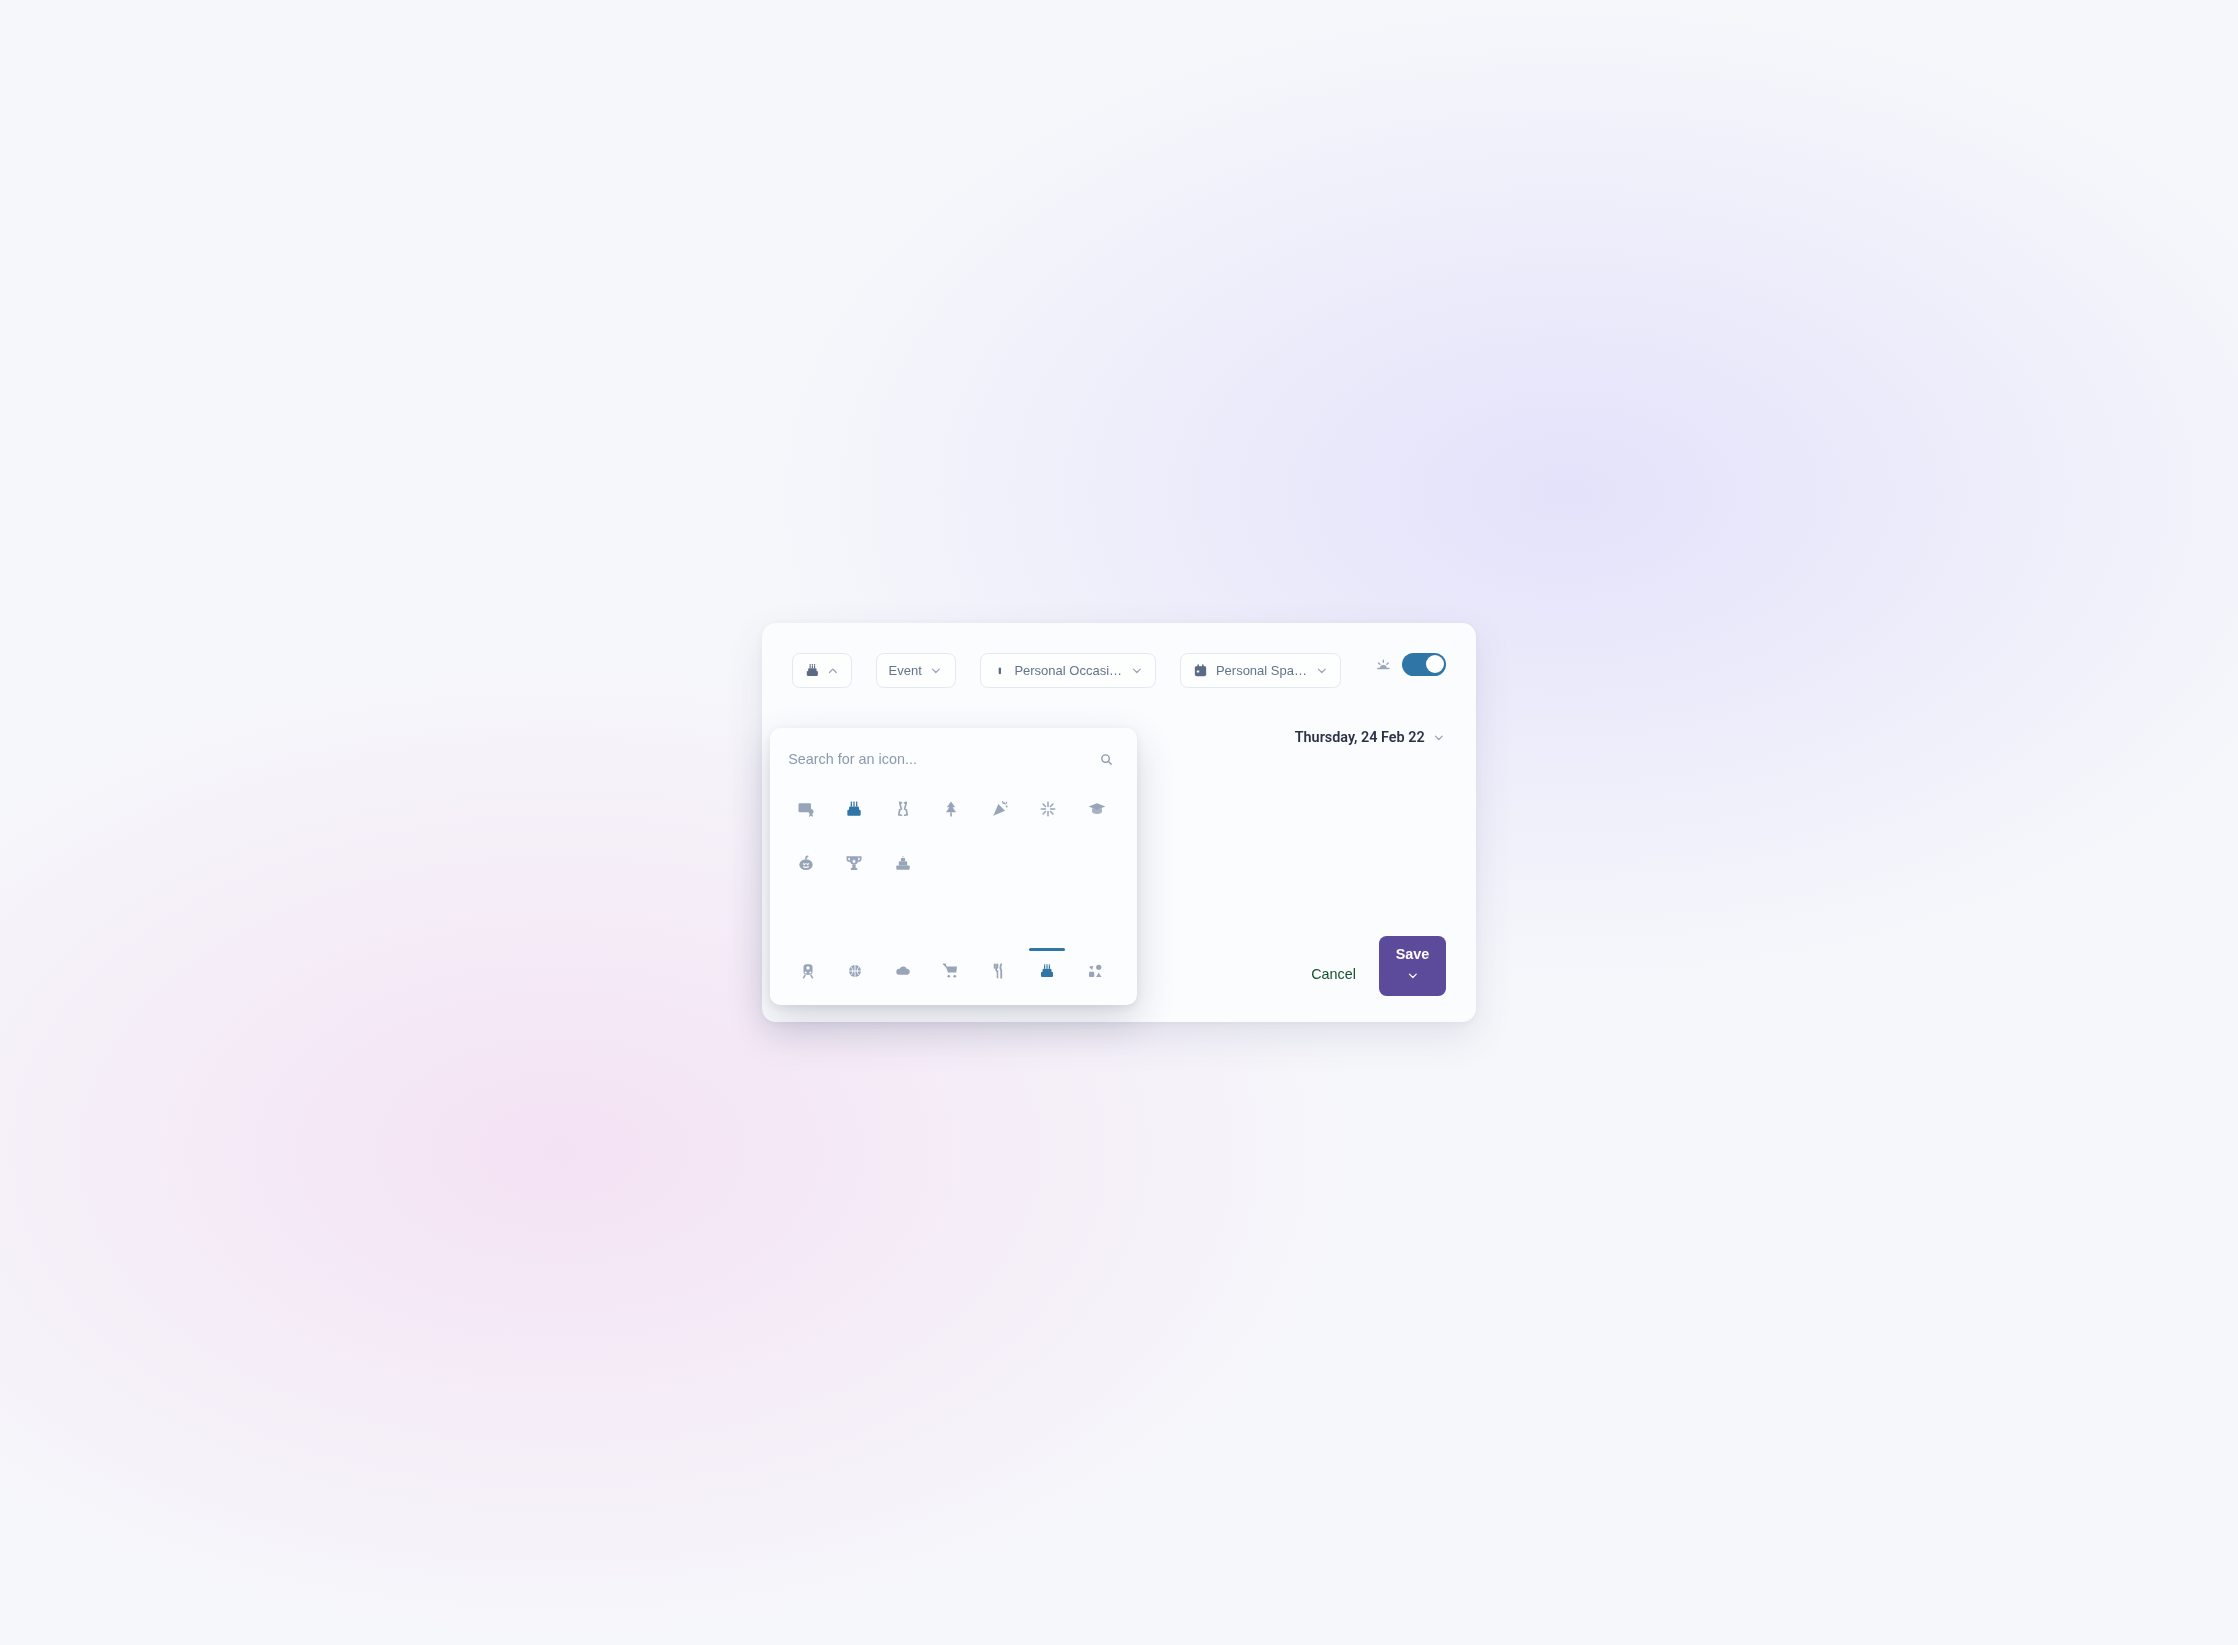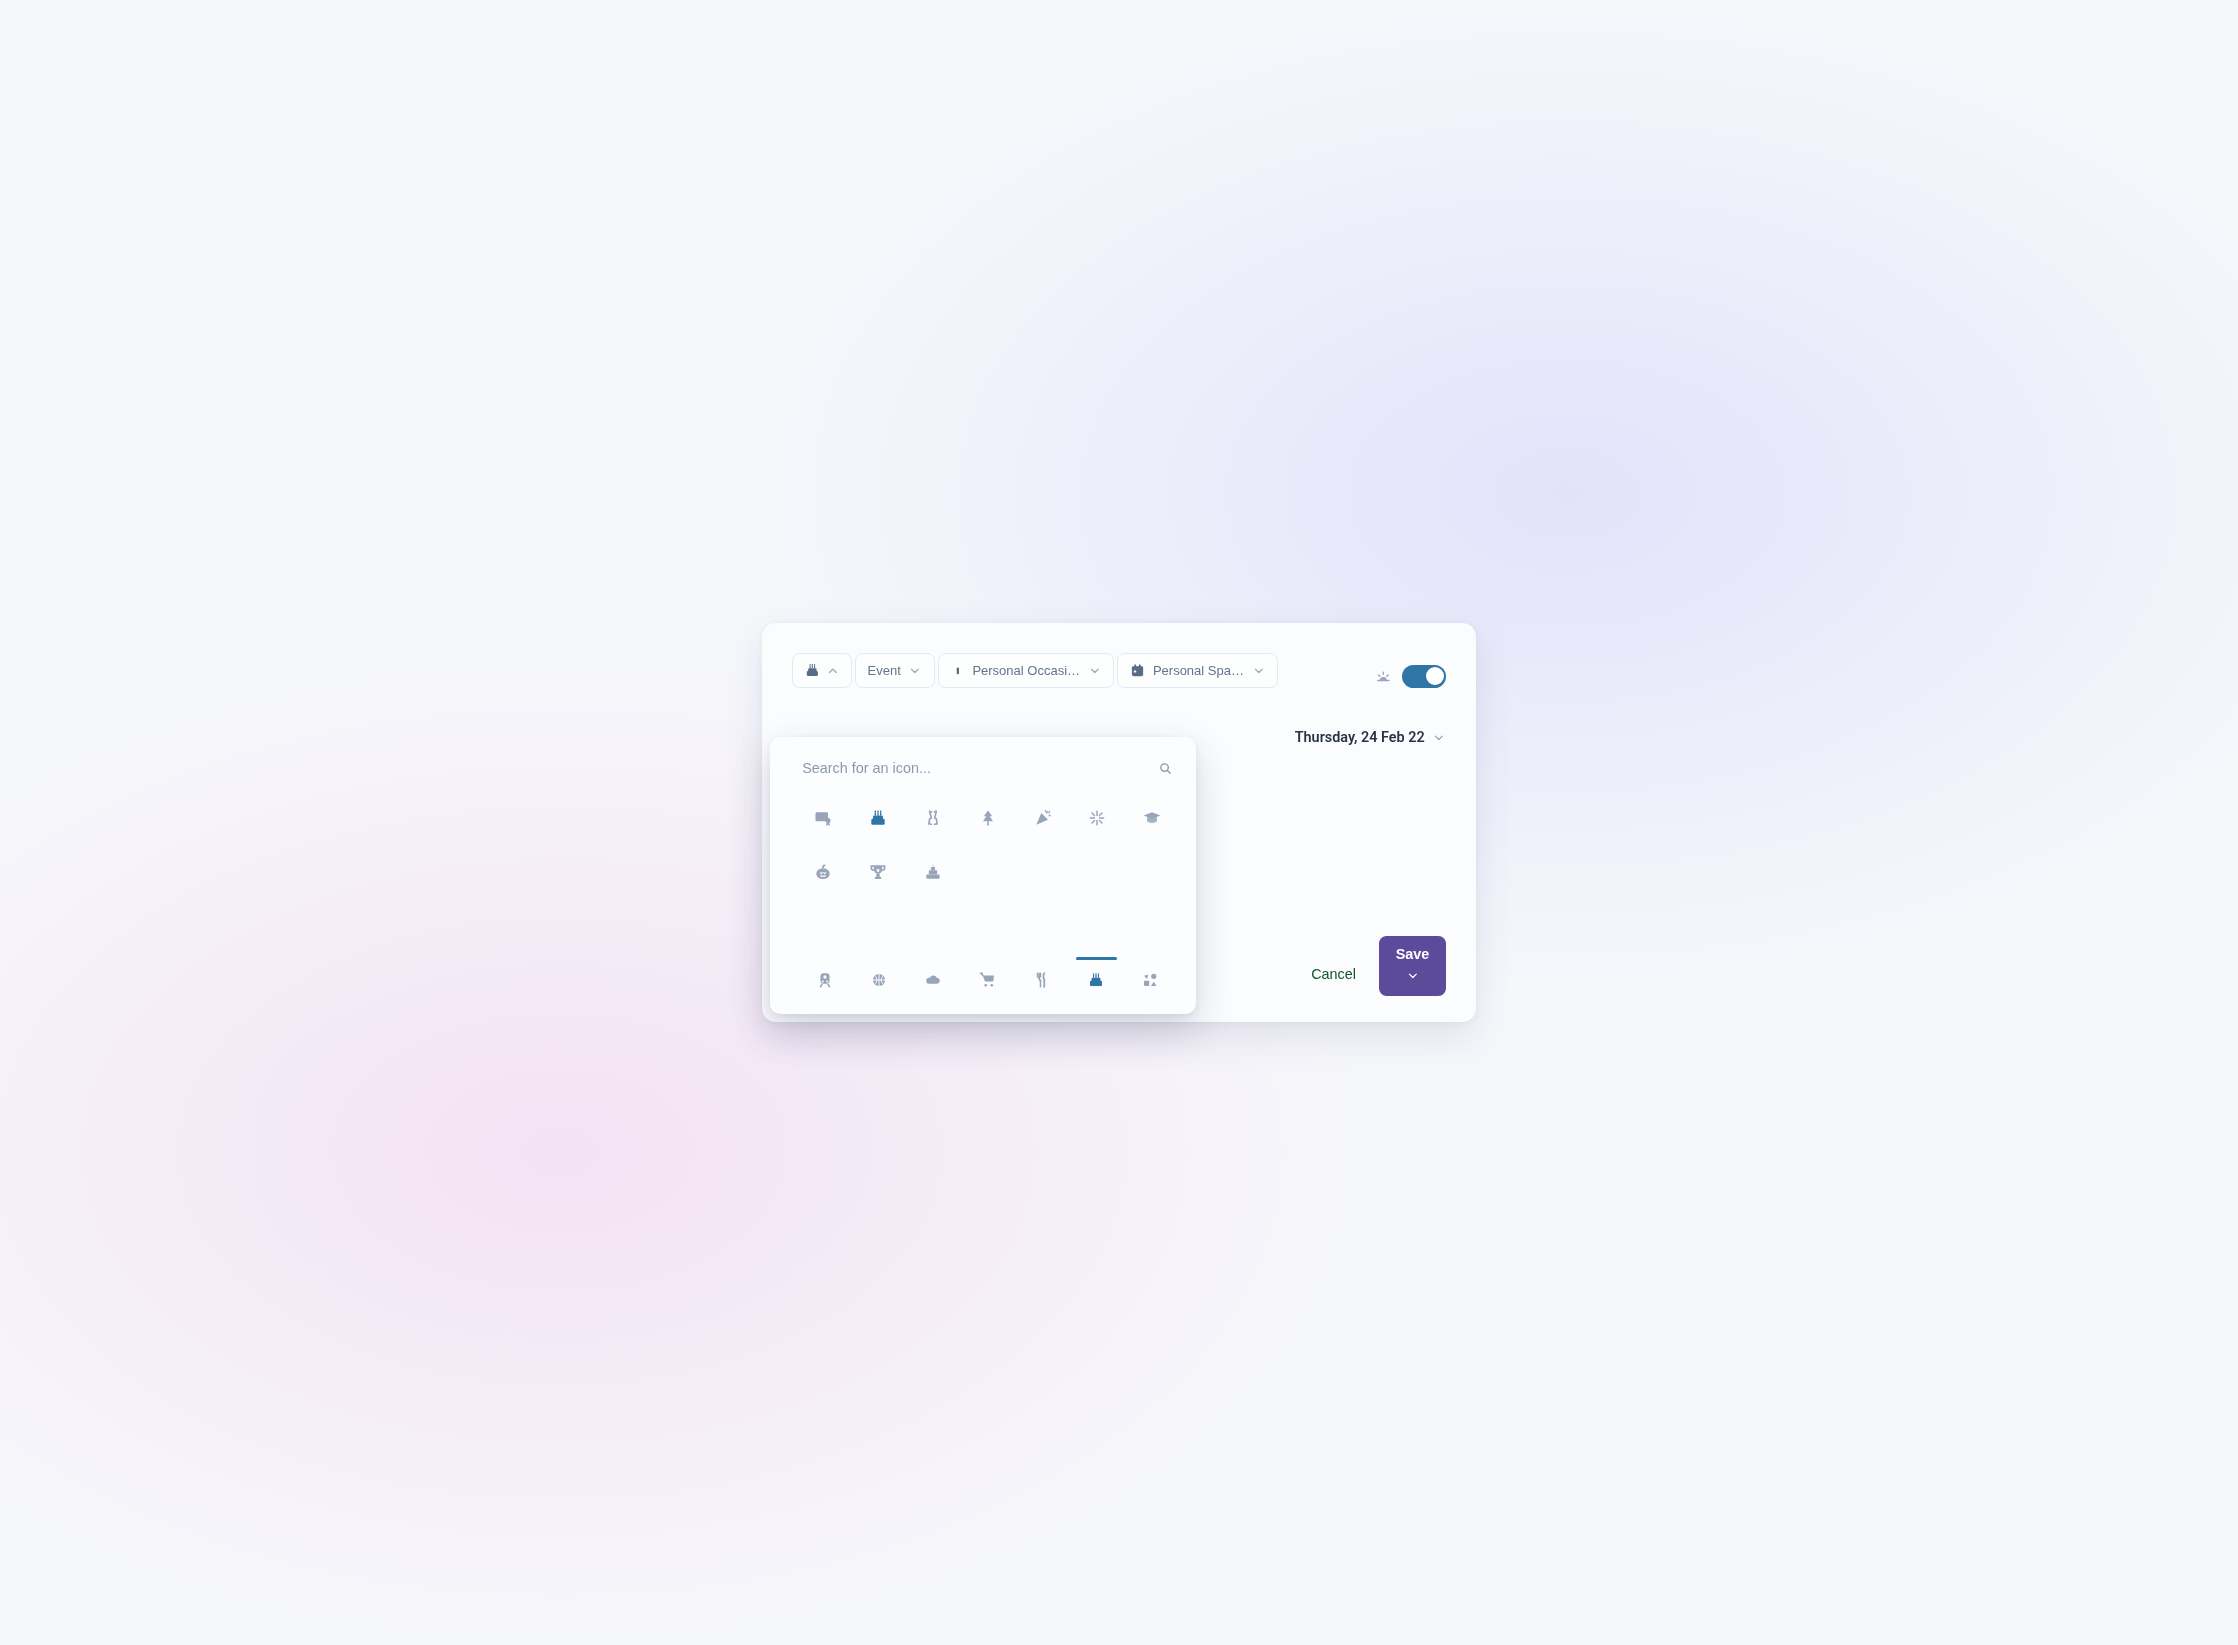--- a/index.html
+++ b/index.html
@@ -23,22 +23,22 @@
     padding: 30px 30px 26px 30px;
   }
   .title {
     font-size: 20.5px;
     font-weight: 600;
     color: #222a3a;
     margin-bottom: 20px;
   }
   .toolbar {
     display: flex;
-    align-items: flex-end;
-    gap: 3px;
+    align-items: flex-start;
+    gap: 24px;
   }
   .chip {
     display: inline-flex;
     align-items: center;
     gap: 7.6px;
     height: 35px;
     padding: 0 12px;
     border: 0.8px solid #e4e9f1;
     border-radius: 7.6px;
     background: #fdfefe;
@@ -126,27 +126,27 @@
     padding: 10px 16.7px;
     border-radius:7.6px;
     border:none;
     cursor:pointer;
     flex-direction:column;
   }
 
   
   .popover {
     position:absolute;
-    top: 114px;
+    top: 105px;
     left: 7.6px;
-    width: 426px;
+    width: 367px;
     background:#fcfdfe;
     border-radius:10.6px;
     box-shadow: 0 15px 38px rgba(35,45,80,0.18), 0 2.3px 7.6px rgba(35,45,80,0.08);
-    padding: 15px 18px 0 28px;
+    padding: 15px 18px 0 14px;
   }
   .search-row {
     display:flex;
     align-items:center;
     gap:7.6px;
     height:33px;
     padding: 0 4.6px;
     margin-bottom: 9px;
   }
   .search-row input {

